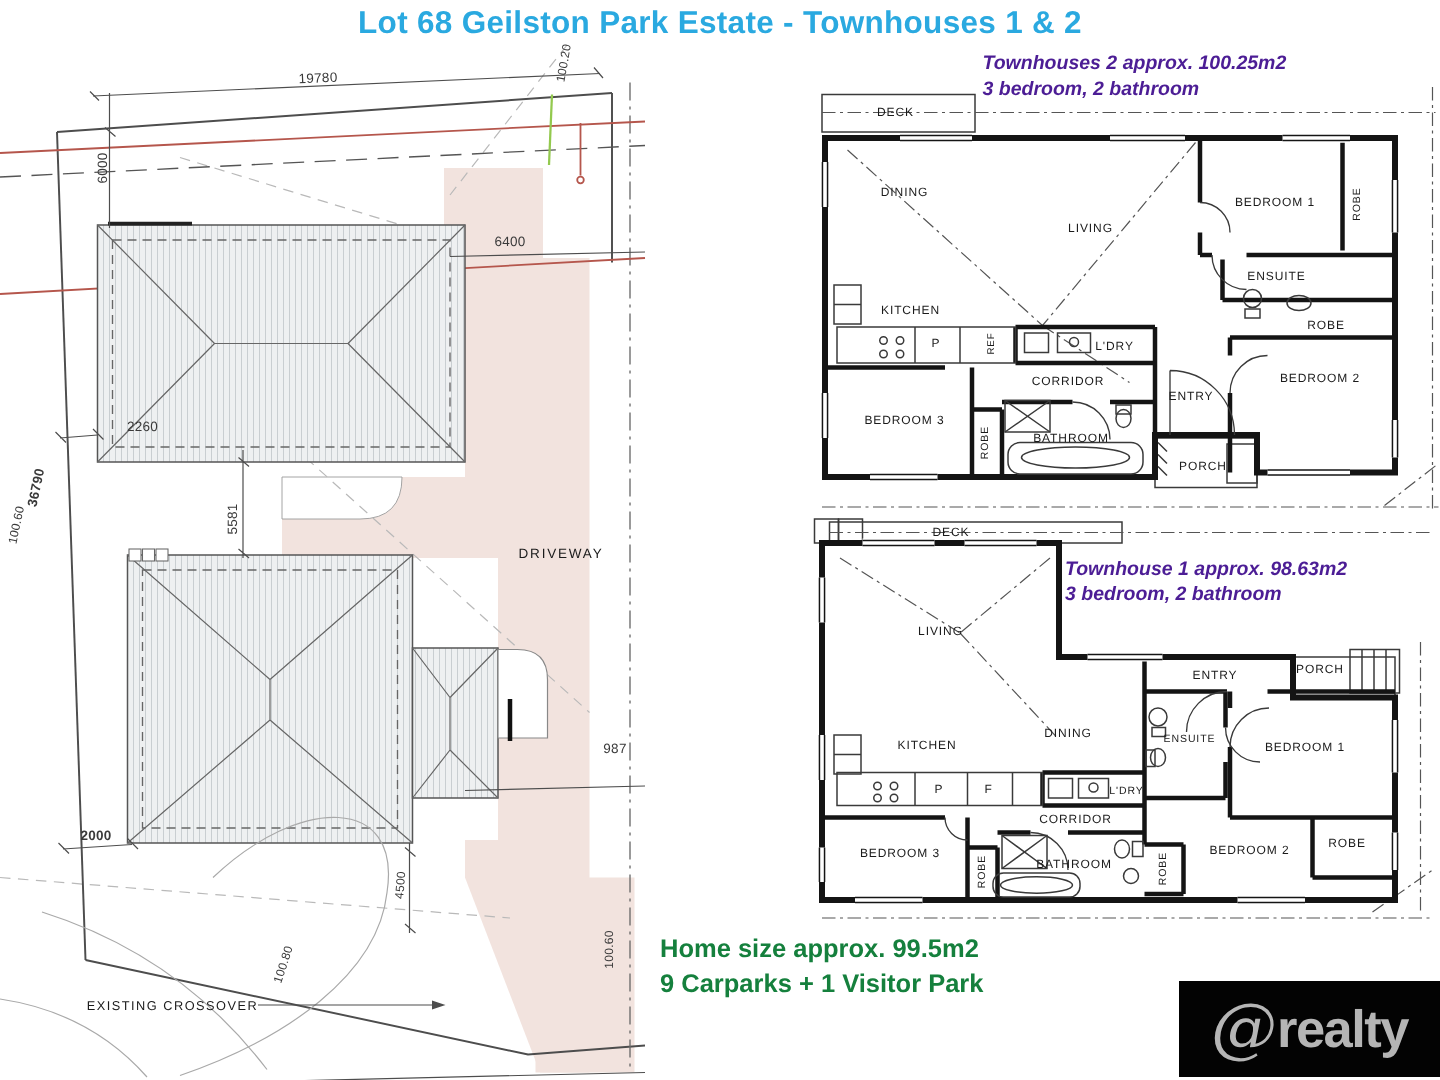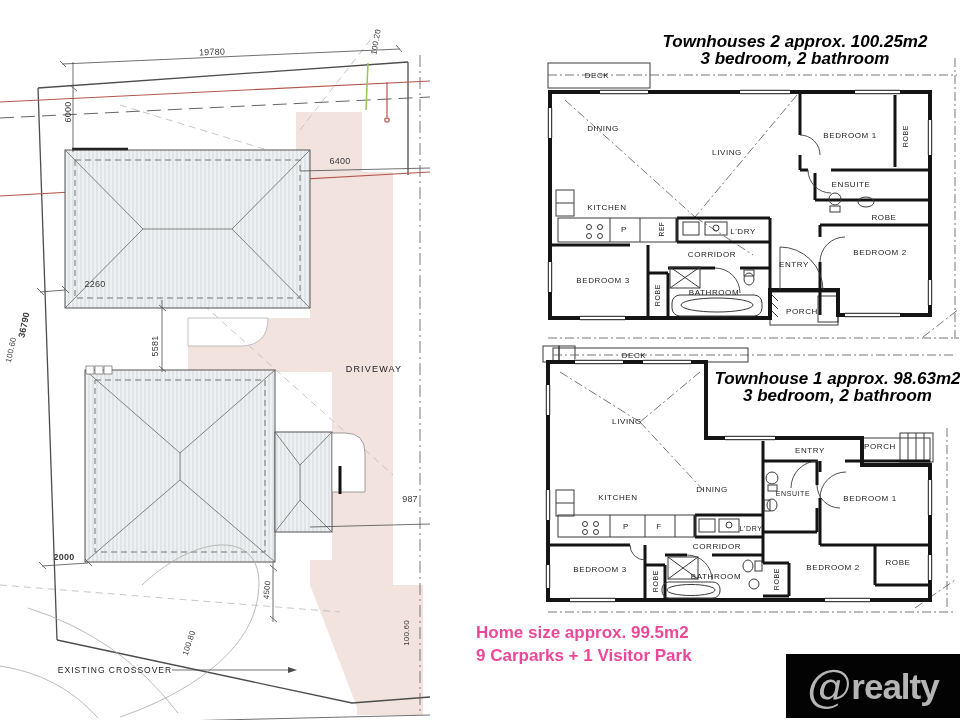--- a/index.html
+++ b/index.html
@@ -1,43 +1,44 @@
 <!DOCTYPE html>
 <html><head>
 <meta charset="utf-8">
 <style>
   html,body{margin:0;padding:0;background:#fff;}
   #page{position:relative;width:960px;height:720px;background:#fff;overflow:hidden;
         font-family:"Liberation Sans",sans-serif;}
   #title{position:absolute;left:0;top:4px;width:960px;text-align:center;
          font-size:21px;font-weight:bold;color:#2aa9e0;letter-spacing:.2px;}
-  .caption{position:absolute;text-align:center;color:#000000;font-style:italic;
-           font-weight:bold;font-size:17px;line-height:17px;}
+  .caption{position:absolute;text-align:left;color:#4c1d95;font-style:italic;
+           font-weight:bold;font-size:13px;line-height:17px;}
   .planbox,#siteplan{position:absolute;}
   .planbox svg,#siteplan svg{position:absolute;left:0;top:0;}
   .rl{position:absolute;white-space:nowrap;font-size:8px;letter-spacing:.6px;
       color:#1b1b1b;transform:translate(-50%,-50%);}
   .rl.v{transform:translate(-50%,-50%) rotate(-90deg);}
   .dim{position:absolute;white-space:nowrap;font-size:9px;letter-spacing:.2px;
        color:#3a3a3a;transform:translate(-50%,-50%) rotate(var(--a,0deg));}
   .dim.sm{font-size:8px;}
-  #footer{position:absolute;left:440px;top:622px;width:360px;color:#ec4899;
-          font-size:17px;font-weight:bold;line-height:22.5px;margin-left:36px;}
+  #footer{position:absolute;left:440px;top:622px;width:360px;color:#15803d;
+          font-size:17px;font-weight:bold;line-height:22.5px;}
   #footer sup{font-size:.58em;}
   #logo{position:absolute;left:786px;top:654px;width:174px;height:64px;background:#030303;
         display:flex;align-items:center;justify-content:center;color:#b5b5b5;}
   #logo .at{font-family:"DejaVu Serif",serif;font-style:italic;font-size:44px;line-height:1;}
   #logo .nm{font-family:"Liberation Sans",sans-serif;font-weight:bold;font-size:35px;
             letter-spacing:-1px;line-height:1;}
 </style>
 </head>
 <body>
 
 <div id="page">
 
+  <div id="title">Lot 68 Geilston Park Estate  - Townhouses 1 &amp; 2</div>
 
   <div id="siteplan" style="left:0;top:25px;width:440px;height:695px;">
     <svg width="440" height="695" viewBox="0 0 440 695">
       <defs>
         <pattern id="roofhatch" width="4" height="4" patternUnits="userSpaceOnUse">
           <rect width="4" height="4" fill="#eef0f1"></rect>
           <path d="M1,0 V4" stroke="#c9ced1" stroke-width="0.7"></path>
         </pattern>
       </defs>
 

